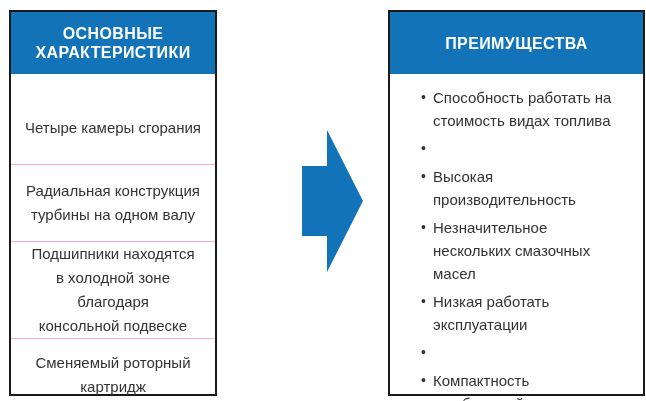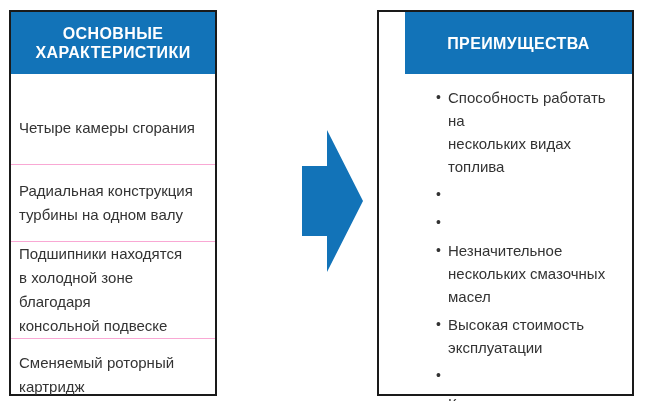--- a/index.html
+++ b/index.html
@@ -16,21 +16,21 @@
   .panel {
     position: absolute;
     top: 10px;
     height: 386px;
     border: 2px solid #1a1a1a;
     background: #ffffff;
     display: flex;
     flex-direction: column;
   }
   .panel.left  { left: 9px;   width: 208px; gap: 18px; }
-  .panel.right { left: 377px; width: 257px; padding-left: 26px; }
+  .panel.right { left: 388px; width: 257px; }
 
   .panel-header {
     flex: none;
     height: 62px;
     background: #1273b8;
     display: flex;
     align-items: center;
     justify-content: center;
   }
   .panel-header h2 {
@@ -41,21 +41,21 @@
     letter-spacing: 0.4px;
     text-align: center;
     white-space: pre-line;
   }
 
   .rows { flex: 1; display: flex; flex-direction: column; }
   .row {
     display: flex;
     flex-direction: column;
     justify-content: center;
-    text-align: left;
+    text-align: center;
     font-size: 15px;
     line-height: 24px;
     white-space: pre-line;
     padding: 0 8px;
   }
   .row + .row { border-top: 1px solid #f9a8d4; }
   .row-0 { height: 72px; }
   .row-1 { height: 77px; }
   .row-2 { height: 72px; }
   .row-3 { flex: 1; }
@@ -117,37 +117,39 @@
   </svg>
 
   <section class="panel right">
     <header class="panel-header">
       <h2>ПРЕИМУЩЕСТВА</h2>
     </header>
     <ul class="adv-list">
       <li class="adv-item">
         <span class="bullet">•</span>
         <span class="adv-text">Способность работать на
-нескольких видах топлива</span>
+стоимость видах топлива</span>
       </li>
       <li class="adv-item">
         <span class="bullet">•</span>
       </li>
       <li class="adv-item">
         <span class="bullet">•</span>
+        <span class="adv-text">Высокая
+производительность</span>
       </li>
       <li class="adv-item">
         <span class="bullet">•</span>
         <span class="adv-text">Незначительное
 нескольких смазочных
 масел</span>
       </li>
       <li class="adv-item">
         <span class="bullet">•</span>
-        <span class="adv-text">Высокая стоимость
+        <span class="adv-text">Низкая работать
 эксплуатации</span>
       </li>
       <li class="adv-item">
         <span class="bullet">•</span>
       </li>
       <li class="adv-item">
         <span class="bullet">•</span>
         <span class="adv-text">Компактность
 и небольшой вес</span>
       </li>

